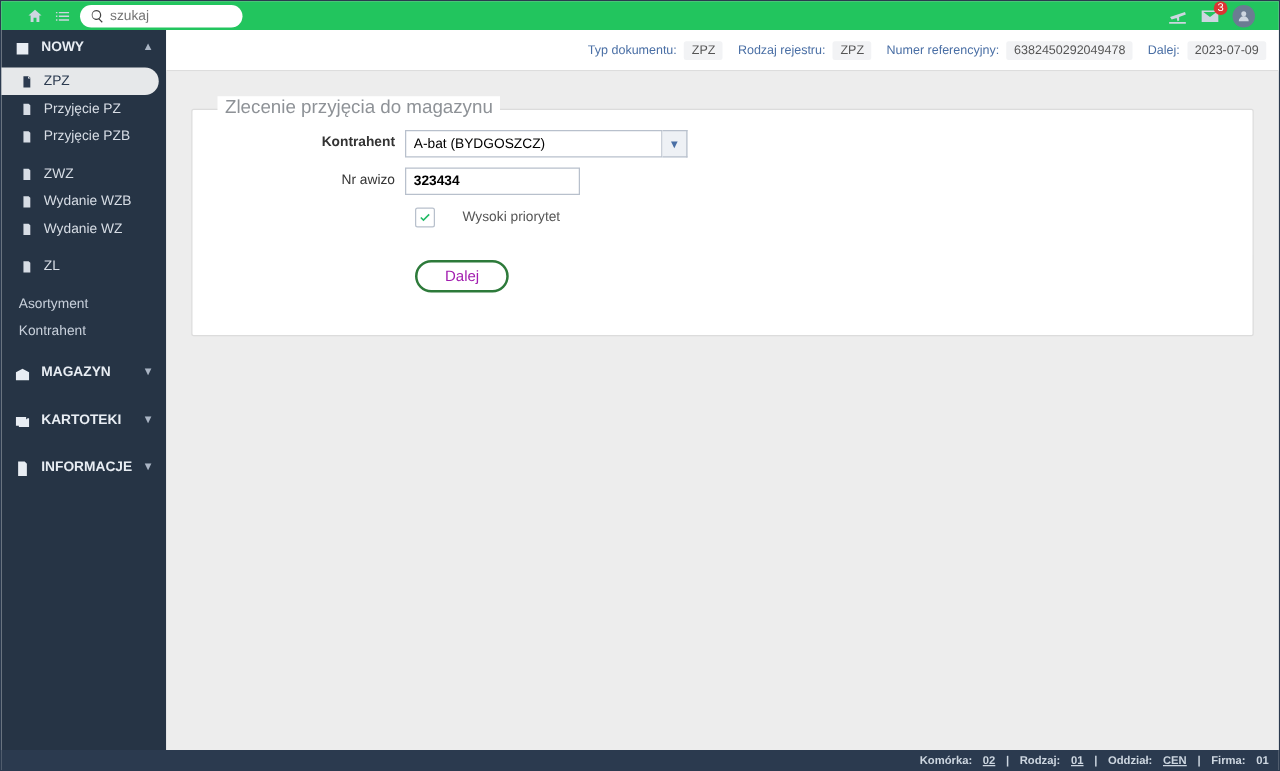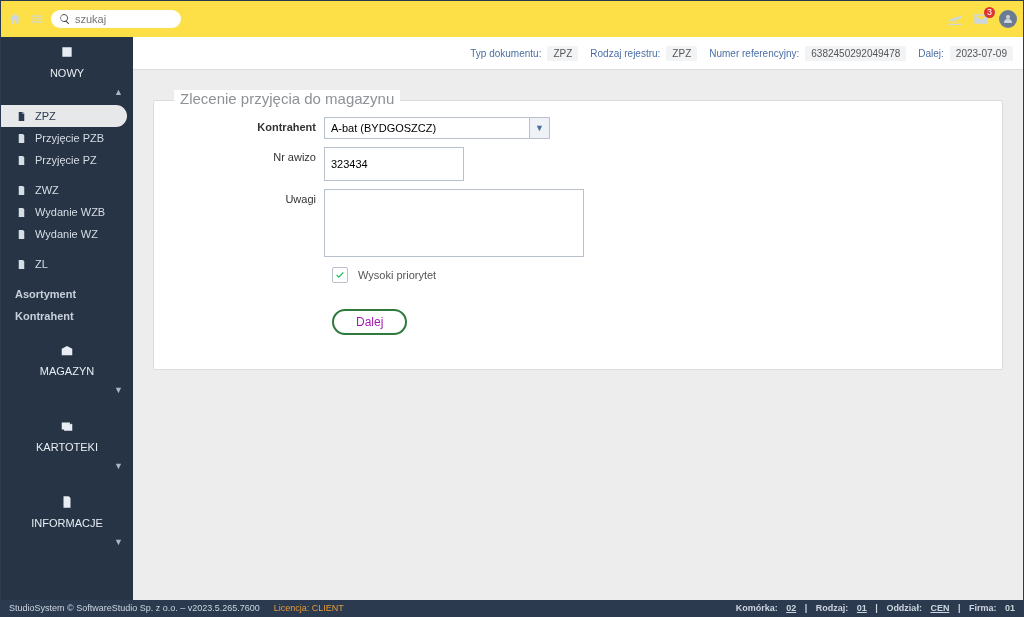--- a/index.html
+++ b/index.html
@@ -13,25 +13,25 @@
   width: 1024px;
   height: 617px;
   display: flex;
   flex-direction: column;
   background: #f5f5f5;
   border: 1px solid #2b3a4f;
 }
 
 
 .topbar {
-  height: 36px;
-  background: #fde047;
-  display: flex;
-  align-items: center;
-  padding: 0 6px;
+  height: 23px;
+  background: #22c55e;
+  display: flex;
+  align-items: center;
+  padding: 0 19px;
   gap: 6px;
   color: #fff;
 }
 .topbar .icon-btn {
   width: 16px;
   height: 16px;
   display: flex;
   align-items: center;
   justify-content: center;
   color: #cdd6e0;
@@ -98,29 +98,28 @@
 .sidebar {
   width: 132px;
   background: #263445;
   color: #d7dde5;
   display: flex;
   flex-direction: column;
   font-size: 11px;
 }
 .sidebar .section-head {
   display: flex;
-  align-items: center;
+  align-items: flex-start;
   padding: 8px 10px;
   gap: 8px;
   color: #e8edf3;
   text-transform: uppercase;
-  font-weight: normal;
+  font-weight: bold;
   cursor: pointer;
   position: relative;
-  flex-direction: column;
 }
 .sidebar .section-head .chev {
   margin-left: auto;
   font-size: 9px;
   color: #aab5c4;
 }
 .sidebar .item {
   display: flex;
   align-items: center;
   gap: 8px;
@@ -134,21 +133,20 @@
 .sidebar .item.active {
   background: #e6e8ea;
   color: #2b3a4f;
   border-radius: 0 12px 12px 0;
   margin-right: 6px;
 }
 .sidebar .plain {
   padding: 5px 14px;
   cursor: pointer;
   color: #c8d0db;
-  font-weight: bold;
 }
 .sidebar .divider { height: 8px; }
 
 
 .content {
   flex: 1;
   display: flex;
   flex-direction: column;
   background: #ededed;
 }
@@ -230,37 +228,38 @@
   align-items: center;
   justify-content: center;
   font-size: 9px;
   color: #4a6fa5;
   cursor: pointer;
 }
 .text-input {
   width: 140px;
   height: 22px;
   border: 1px solid #b8c0cc;
-  padding: 16px 6px;
-  font-size: 11px;
+  padding: 4px 6px;
+  font-size: 11px;
+  font-weight: bold;
 }
 .textarea {
   width: 260px;
   height: 68px;
   border: 1px solid #b8c0cc;
   resize: none;
   font-size: 11px;
   padding: 4px 6px;
 }
 .check-row {
   margin-left: 148px;
   margin-top: 10px;
   display: flex;
   align-items: center;
-  gap: 10px;
+  gap: 22px;
   font-size: 11px;
   color: #555;
 }
 .check-row .chk {
   width: 16px;
   height: 16px;
   border: 1px solid #b8c0cc;
   border-radius: 2px;
   display:flex;align-items:center;justify-content:center;
   background:#fff;
@@ -363,29 +362,29 @@
             </svg>
           </span>
         <span>ZPZ</span>
       </div>
       <div class="item">
         <span class="ficon">
             <svg width="11" height="11" viewBox="0 0 24 24" fill="currentColor">
               <path d="M6 2h9l3 3v17H6z"></path>
             </svg>
           </span>
+        <span>Przyjęcie PZ</span>
+      </div>
+      <div class="item">
+        <span class="ficon">
+            <svg width="11" height="11" viewBox="0 0 24 24" fill="currentColor">
+              <path d="M6 2h9l3 3v17H6z"></path>
+            </svg>
+          </span>
         <span>Przyjęcie PZB</span>
-      </div>
-      <div class="item">
-        <span class="ficon">
-            <svg width="11" height="11" viewBox="0 0 24 24" fill="currentColor">
-              <path d="M6 2h9l3 3v17H6z"></path>
-            </svg>
-          </span>
-        <span>Przyjęcie PZ</span>
       </div>
       <div class="divider"></div>
       <div class="item">
         <span class="ficon">
             <svg width="11" height="11" viewBox="0 0 24 24" fill="currentColor">
               <path d="M6 2h9l3 3v17H6z"></path>
             </svg>
           </span>
         <span>ZWZ</span>
       </div>
@@ -468,47 +467,39 @@
               <span>▼</span>
             </div>
           </div>
         </div>
 
         <div class="form-row">
           <label>Nr awizo</label>
           <input class="text-input" type="text" value="323434" style="">
         </div>
 
-        <div class="form-row">
-          <label>Uwagi</label>
-          <textarea class="textarea" style=""></textarea>
-        </div>
 
         <div class="check-row">
           <div class="chk">
             <svg viewBox="0 0 24 24">
                 <path fill="none" stroke="currentColor" stroke-width="3" d="M4 12l5 5L20 6"></path>
               </svg>
           </div>
           <span>Wysoki priorytet</span>
         </div>
 
         <div class="btn-row">
           <button class="btn-primary">Dalej</button>
         </div>
       </div>
 
     </div>
   </div>
 
   <div class="footer">
-    <div class="left">
-      <span>StudioSystem © SoftwareStudio Sp. z o.o. – v2023.5.265.7600</span>
-      <span class="lic">Licencja: CLIENT</span>
-    </div>
     <div class="spacer"></div>
     <div class="right">
       <span>Komórka:</span>
       <span class="u">02</span>
       <span> | </span>
       <span>Rodzaj:</span>
       <span class="u">01</span>
       <span> | </span>
       <span>Oddział:</span>
       <span class="u">CEN</span>

